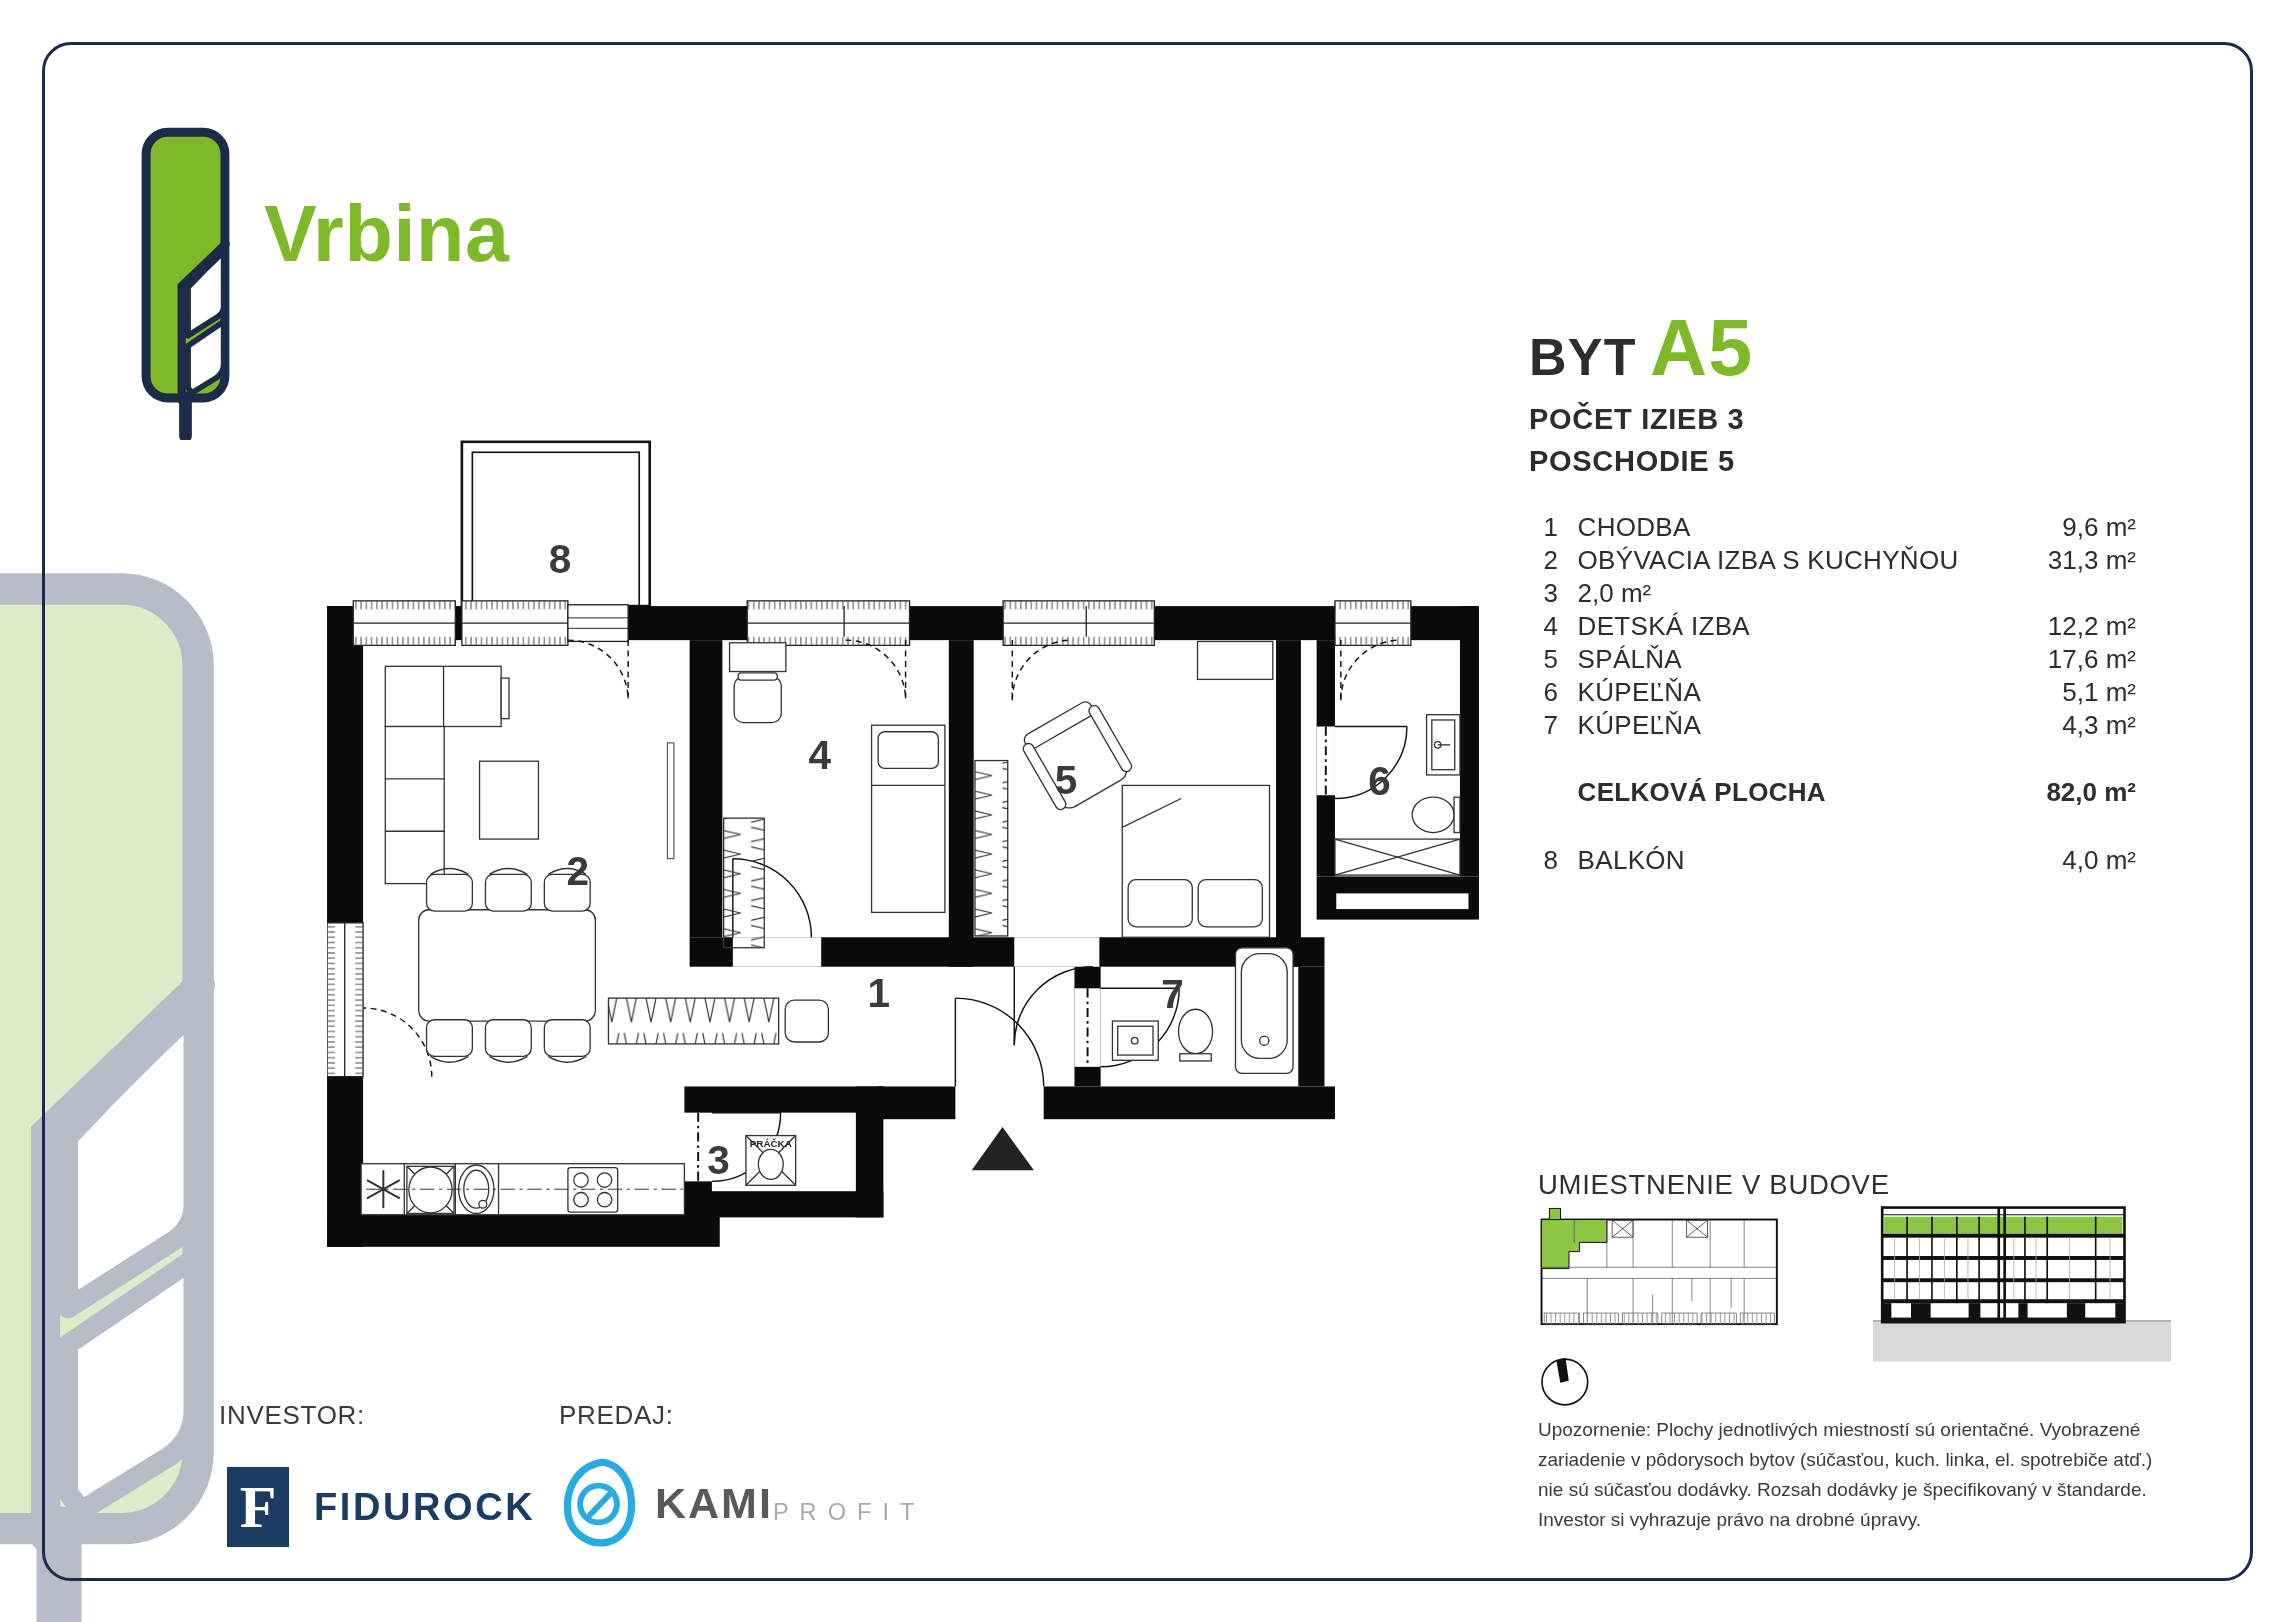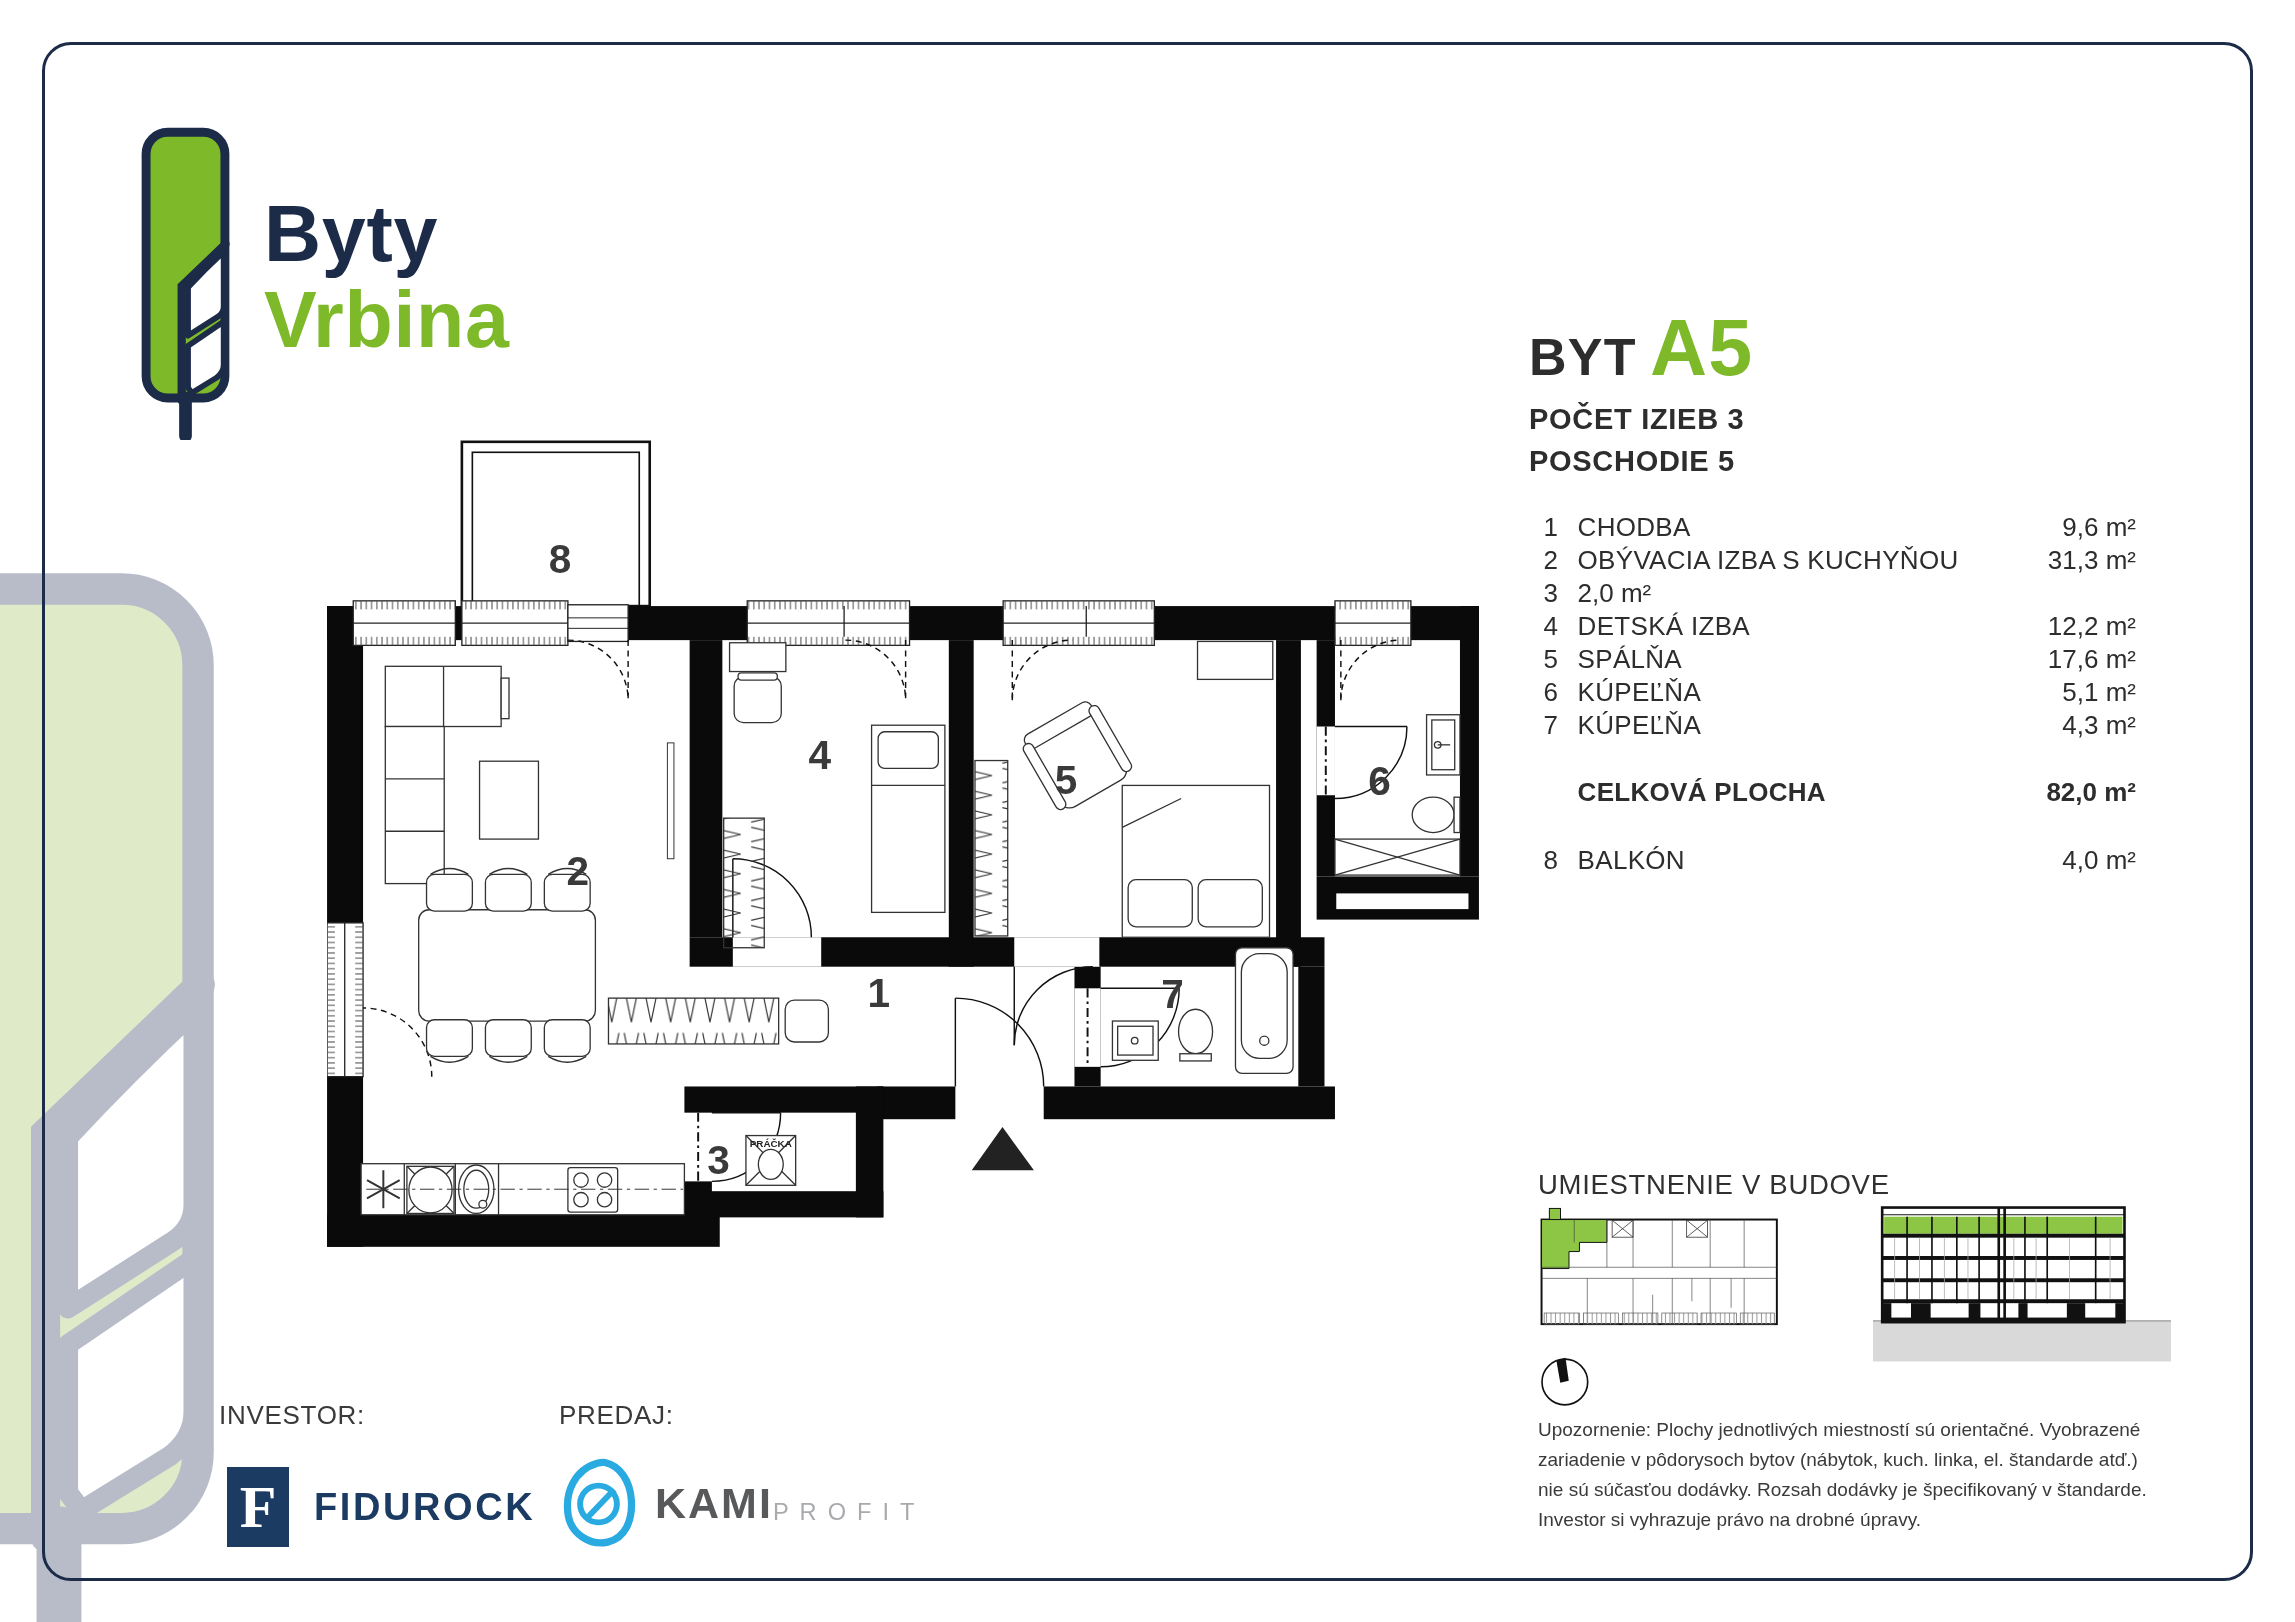--- a/index.html
+++ b/index.html
@@ -65,21 +65,20 @@
 <svg class="abs wm-tree" style="left:-98px;top:571px;" width="314" height="1106" viewBox="0 0 140 492" preserveAspectRatio="none">
   <use href="#tree"></use>
 </svg>
 
 <div class="page-border"></div>
 
 <svg class="abs logo-tree content" style="left:141px;top:127px;" width="89" height="313" viewBox="0 0 140 492">
   <use href="#tree"></use>
 </svg>
 <div class="abs content brand-text">
-  <div class="brand-l1">Byty</div>
   <div class="brand-l2">Vrbina</div>
 </div>
 
 <div class="abs content unit">
   <div class="unit-line">
     <span class="unit-label">BYT</span>
     <span class="unit-code">A5</span>
   </div>
   <div class="unit-detail">
     <span>POČET IZIEB</span>
@@ -533,16 +532,16 @@
     <circle cx="60" cy="70" r="28" fill="none" stroke="#29abe2" stroke-width="9"></circle>
     <line x1="40" y1="94" x2="84" y2="48" stroke="#29abe2" stroke-width="9"></line>
   </svg>
   <div class="kami-words">
     <div class="kami-main">KAMI</div>
     <div class="kami-sub">PROFIT</div>
   </div>
 </div>
 
 <div class="abs content disclaimer">Upozornenie: Plochy jednotlivých miestností sú orientačné. Vyobrazené
-zariadenie v pôdorysoch bytov (nábytok, kuch. linka, el. štandarde atď.)
+zariadenie v pôdorysoch bytov (súčasťou, kuch. linka, el. spotrebiče atď.)
 nie sú súčasťou dodávky. Rozsah dodávky je špecifikovaný v štandarde.
 Investor si vyhrazuje právo na drobné úpravy.</div>
 
 
 </body></html>

